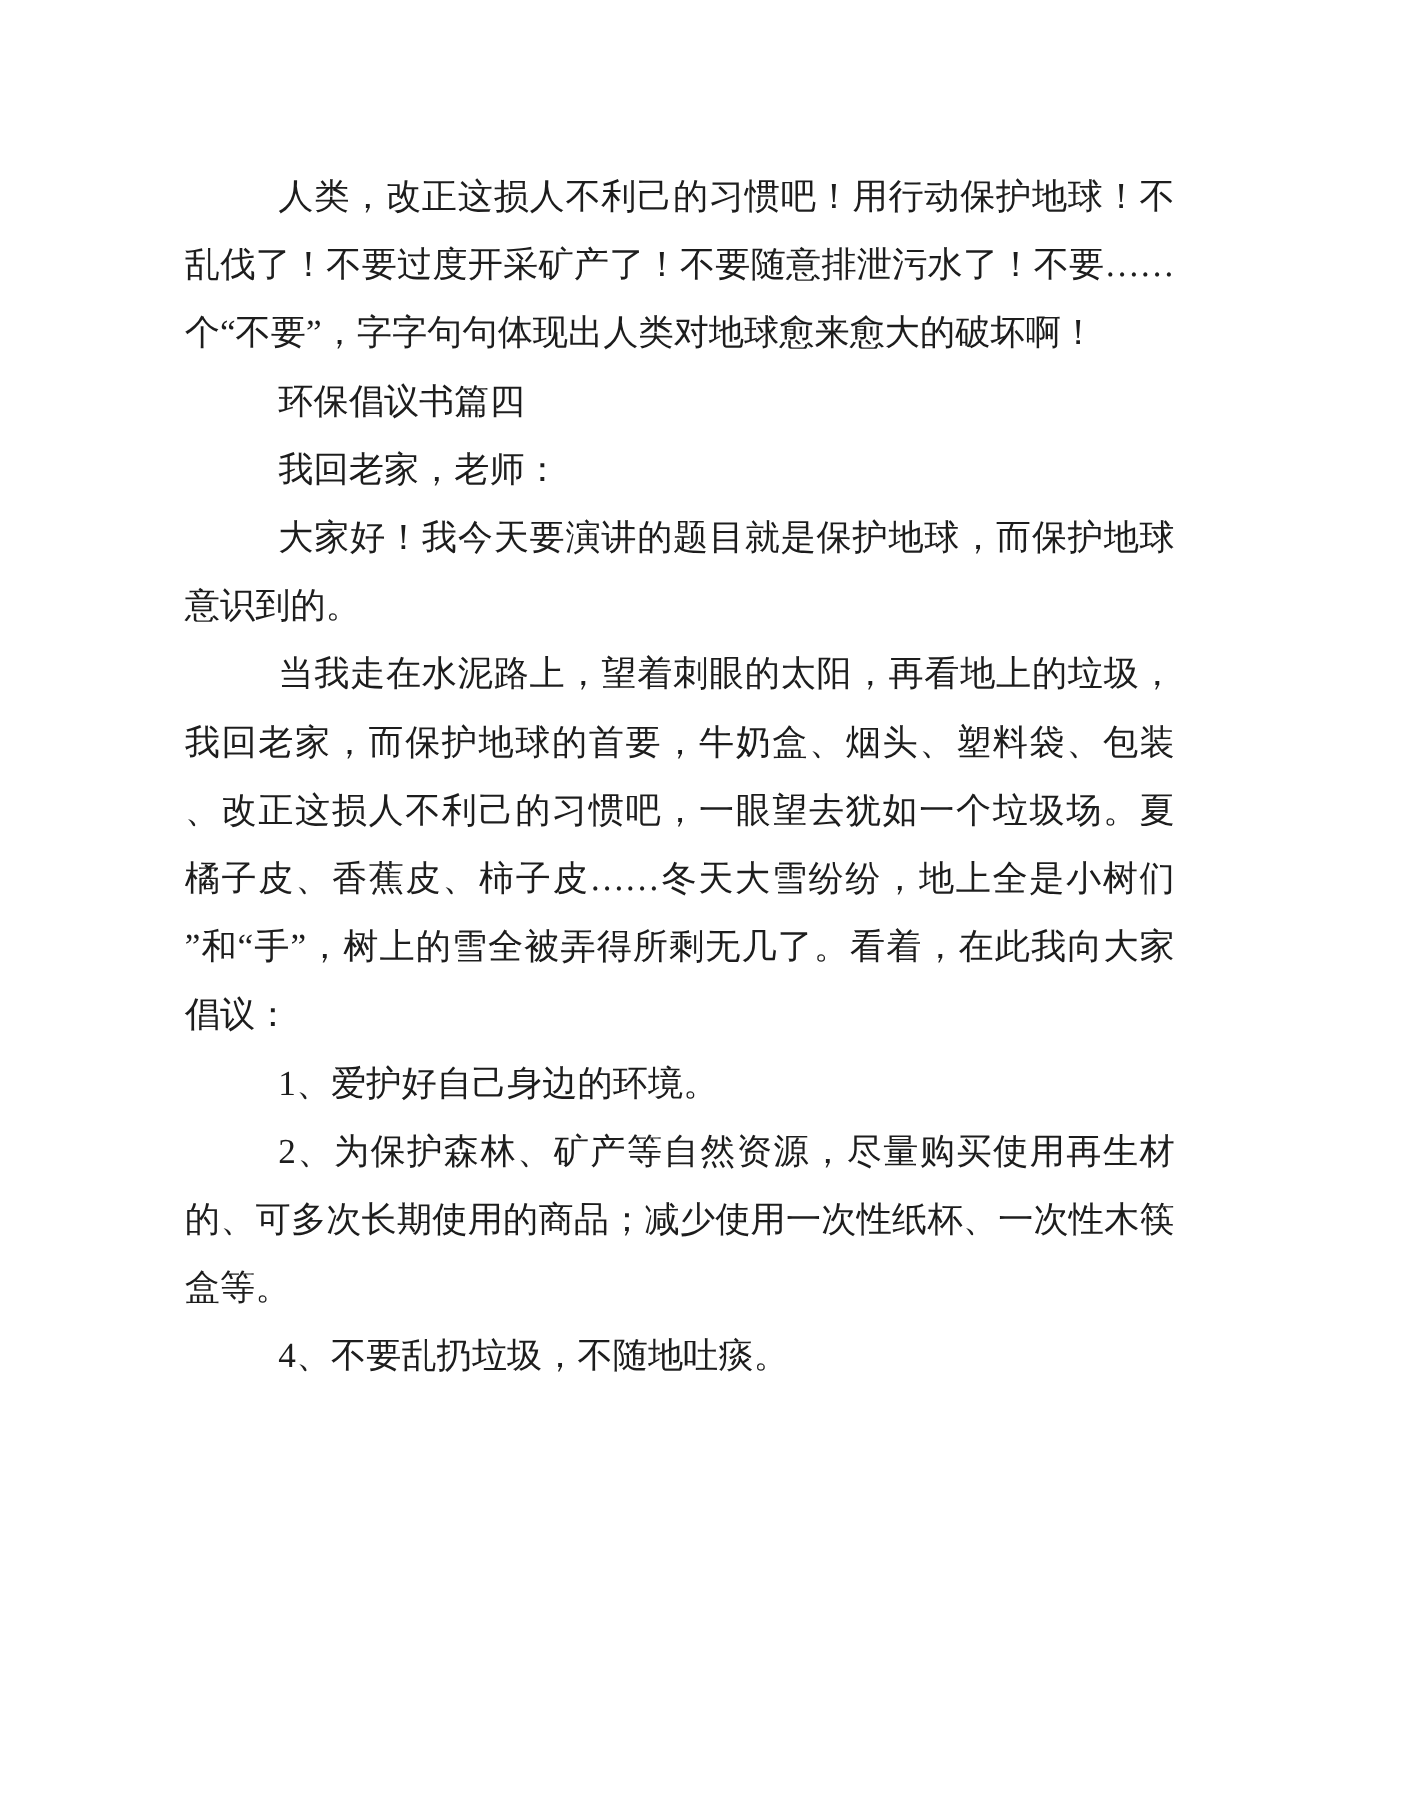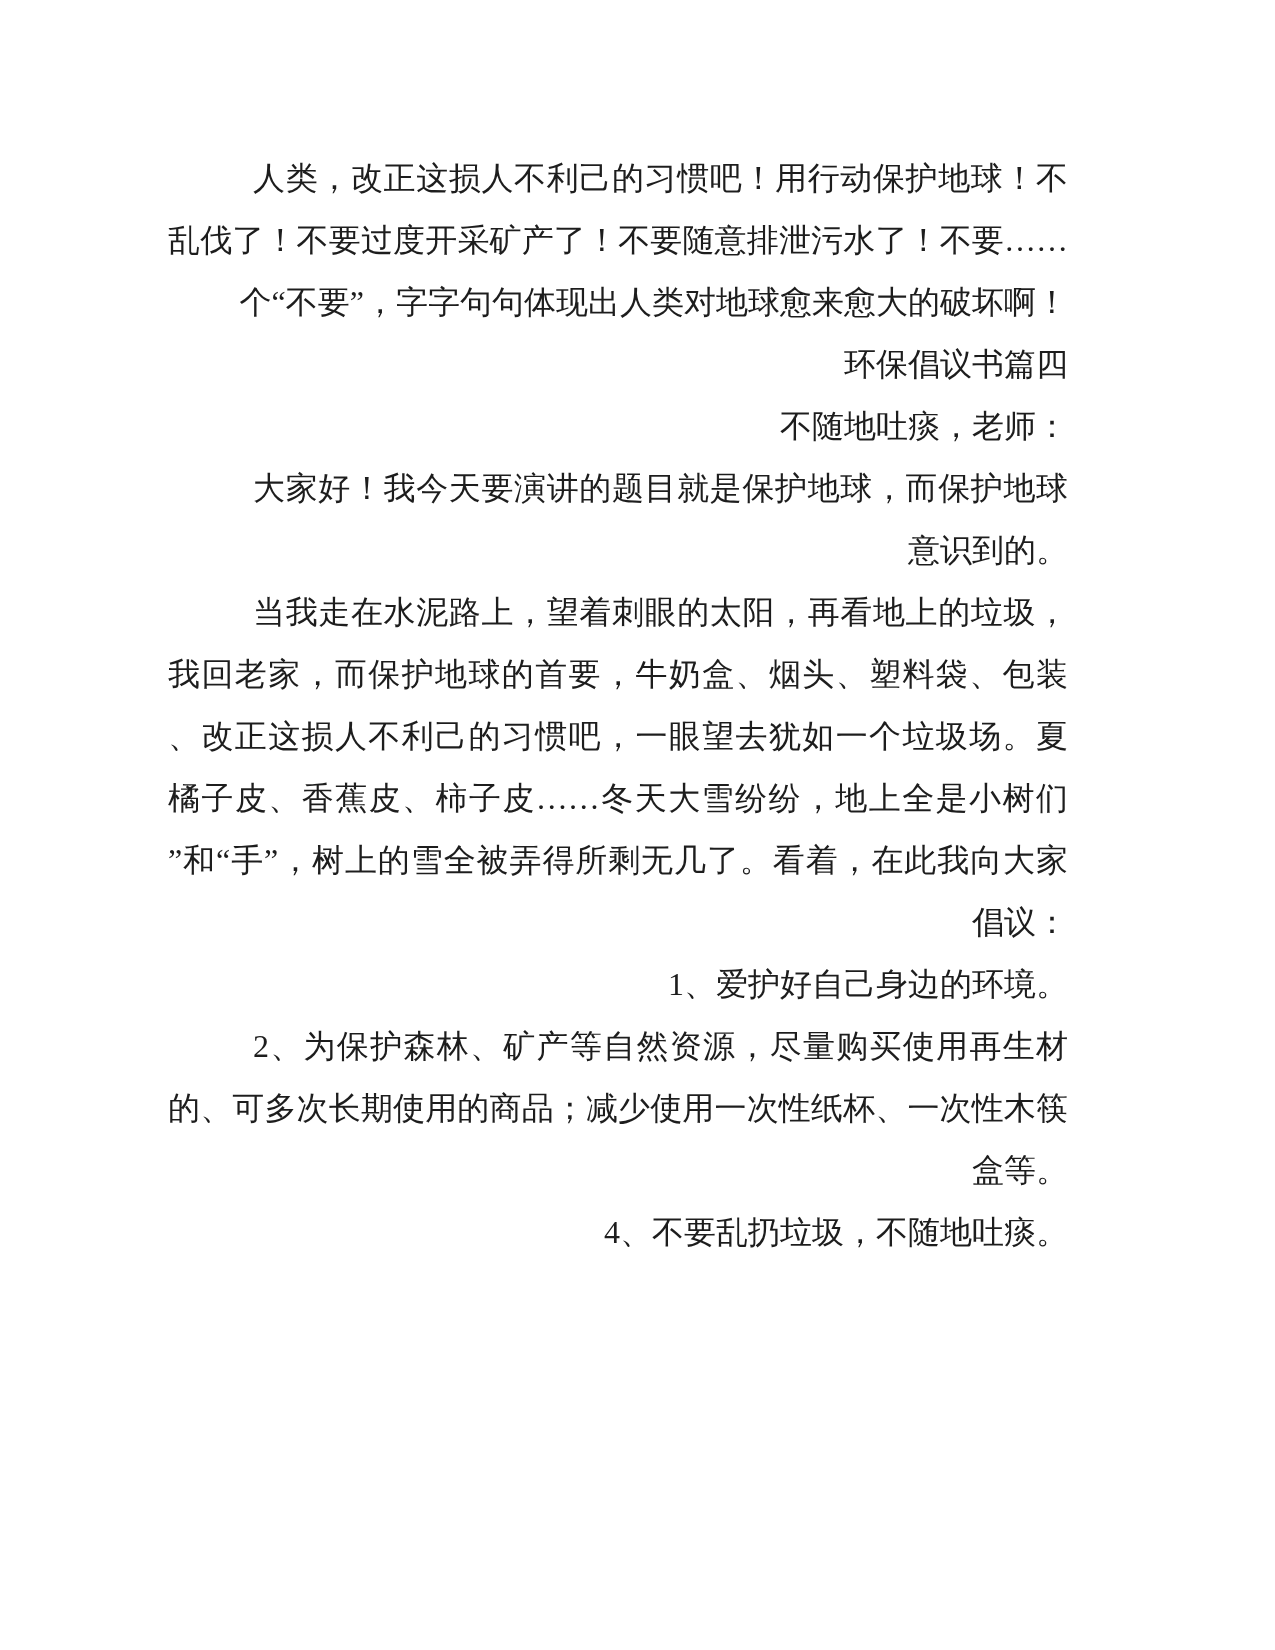--- a/index.html
+++ b/index.html
@@ -20,21 +20,21 @@
     left: 168px;
     top: 147px;
     width: 900px;
     color: #1d1d1d;
     font-size: 32px;
   }
   .line {
     height: 62px;
     line-height: 62px;
     white-space: nowrap;
-    text-align: right;
+    text-align: left;
   }
   .line.j {
     white-space: normal;
     text-align: justify;
     text-align-last: justify;
     text-justify: inter-character;
     overflow: hidden;
   }
   .line.indent {
     padding-left: 85px;
@@ -42,21 +42,21 @@
 </style>
 </head>
 <body>
 
 <div class="page">
   <div class="text-block" id="lines-container">
       <div class="line indent j">人类，改正这损人不利己的习惯吧！用行动保护地球！不要乱砍</div>
       <div class="line j">乱伐了！不要过度开采矿产了！不要随意排泄污水了！不要……无数</div>
       <div class="line">个“不要”，字字句句体现出人类对地球愈来愈大的破坏啊！</div>
       <div class="line indent">环保倡议书篇四</div>
-      <div class="line indent">不随地吐痰，老师：</div>
+      <div class="line indent">我回老家，老师：</div>
       <div class="line indent j">大家好！我今天要演讲的题目就是保护地球，而保护地球的首要</div>
       <div class="line">意识到的。</div>
       <div class="line indent j">当我走在水泥路上，望着刺眼的太阳，再看地上的垃圾，我们人</div>
       <div class="line j">我回老家，而保护地球的首要，牛奶盒、烟头、塑料袋、包装盒、袋</div>
       <div class="line j">、改正这损人不利己的习惯吧，一眼望去犹如一个垃圾场。夏天，</div>
       <div class="line j">橘子皮、香蕉皮、柿子皮……冬天大雪纷纷，地上全是小树们的“胳膊</div>
       <div class="line j">”和“手”，树上的雪全被弄得所剩无几了。看着，在此我向大家提几条</div>
       <div class="line">倡议：</div>
       <div class="line indent">1、爱护好自己身边的环境。</div>
       <div class="line indent j">2、为保护森林、矿产等自然资源，尽量购买使用再生材料制成</div>

